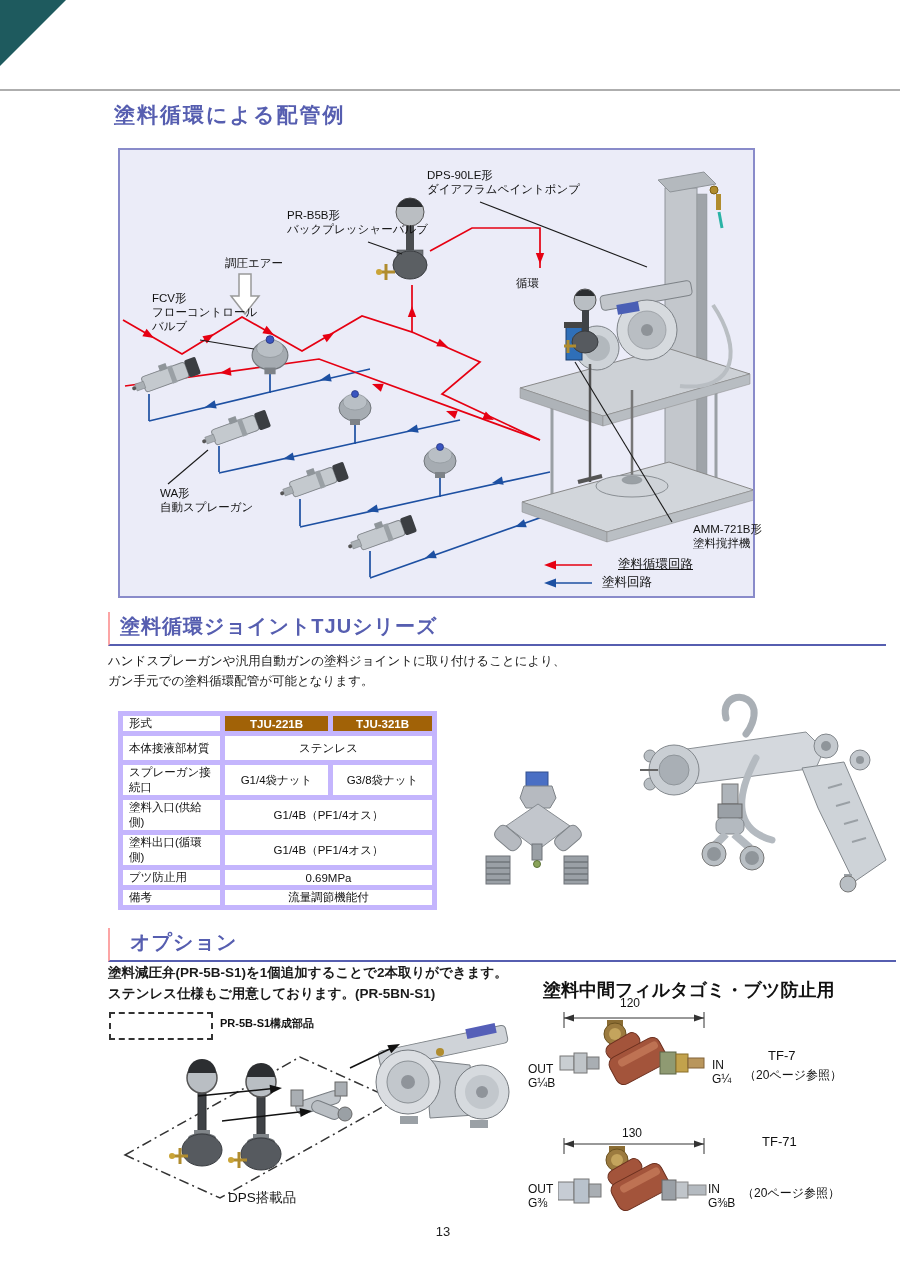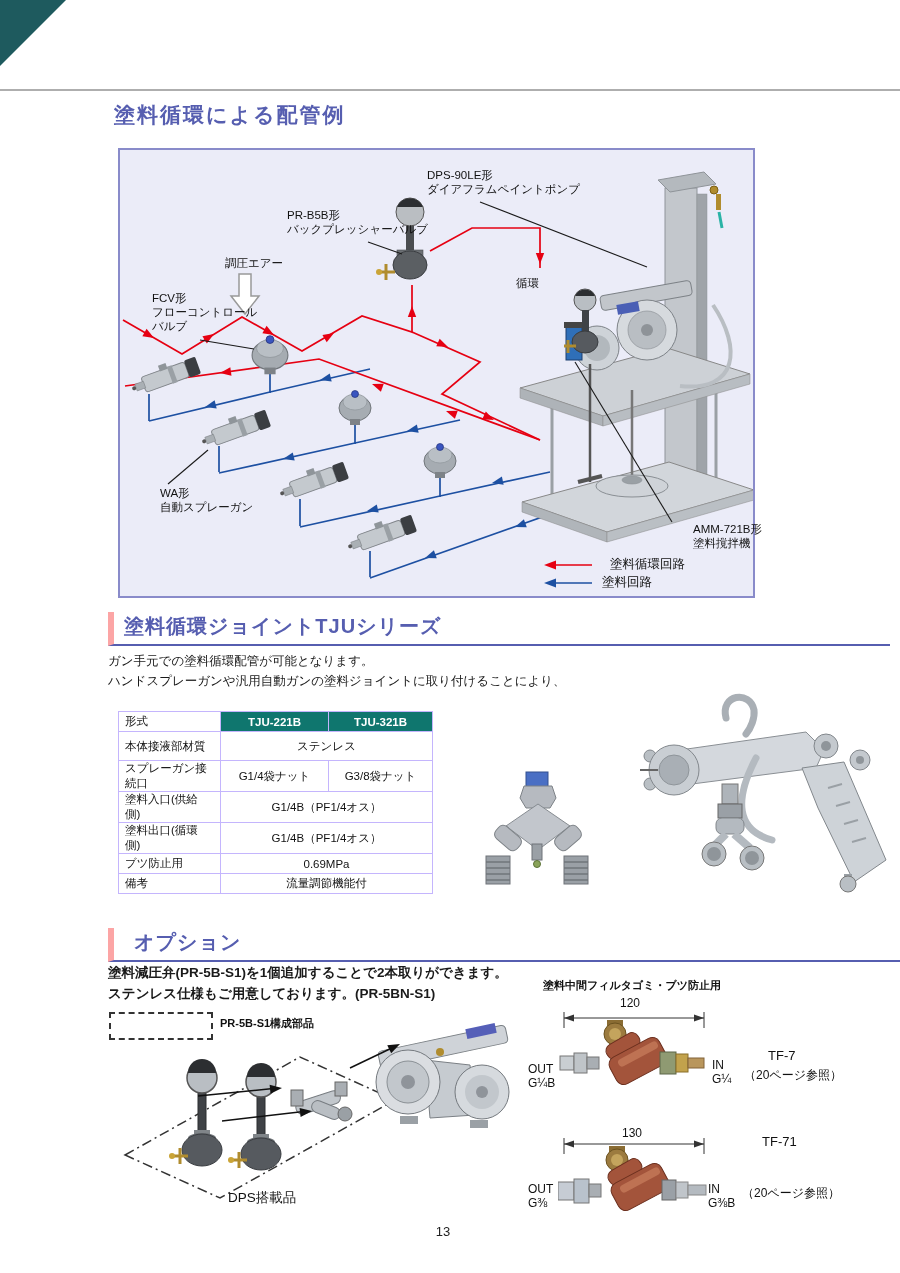--- a/index.html
+++ b/index.html
@@ -5,27 +5,27 @@
   html,body{margin:0;padding:0;background:#fff;}
   #page{position:relative;width:900px;height:1273px;background:#fff;overflow:hidden;
         font-family:"Liberation Sans","DejaVu Sans",sans-serif;color:#111;}
   .abs{position:absolute;}
   .corner{width:0;height:0;border-top:66px solid #1e5a5e;border-right:66px solid transparent;}
   .toprule{left:0;top:89px;width:900px;height:2px;background:#aeaeae;}
   .pagetitle{left:114px;top:101px;font-size:21px;font-weight:bold;color:#565eb0;letter-spacing:2px;}
   .diagram{left:118px;top:148px;width:637px;height:450px;background:#ebecf8;border:2px solid #898bca;box-sizing:border-box;}
   .dlbl{font-size:11.5px;line-height:14px;color:#111;white-space:nowrap;}
   .sechdr{font-size:20px;font-weight:bold;color:#565eb0;letter-spacing:1px;
-          border-left:6px solid #fca5a5;padding:1px 0 4px 10px;border-bottom:2.5px solid #565eb0;}
+          border-left:2px solid #fca5a5;padding:1px 0 4px 10px;border-bottom:2.5px solid #565eb0;}
   .para{font-size:12.5px;line-height:20px;color:#1a1a1a;white-space:nowrap;}
   .para3{font-size:13.5px;font-weight:bold;line-height:21px;color:#1a1a1a;white-space:nowrap;}
   table.spec{border-collapse:collapse;table-layout:fixed;font-size:11.5px;}
-  table.spec td{border:1px solid #c4b5fd;text-align:center;padding:0 8px;overflow:hidden;}
+  table.spec td{border:5px solid #c4b5fd;text-align:center;padding:0 8px;overflow:hidden;}
   table.spec td.lab{text-align:left;padding-left:6px;background:#fff;}
-  table.spec td.hd{background:#0f766e;color:#fff;font-weight:bold;}
+  table.spec td.hd{background:#a16207;color:#fff;font-weight:bold;}
   .small-lines{font-size:11px;line-height:12.5px;}
   .legend-row{display:flex;align-items:center;font-size:12.5px;color:#111;}
   .dashbox{border:2px dashed #333;background:transparent;}
   .flbl{font-size:12px;line-height:14px;color:#111;white-space:nowrap;}
   .fmodel{font-size:13px;color:#111;white-space:nowrap;}
   .pagenum{font-size:13px;color:#222;text-align:center;width:36px;}
 </style>
 </head>
 <body>
 
@@ -194,35 +194,35 @@
     <div class="abs dlbl" style="left:548px;top:372px;margin-left:25px;">
       <div>AMM-721B形</div>
       <div>塗料撹拌機</div>
     </div>
     
     <div class="abs legend-row" style="left:422px;top:406px;">
       <svg width="52" height="12">
         <line x1="12" y1="6" x2="50" y2="6" stroke="#e60012" stroke-width="1.7"></line>
         <polygon points="2,6 14,1.5 14,10.5" fill="#e60012"></polygon>
       </svg>
-      <span style="margin-left:16px;">塗料循環回路</span>
+      <span style="margin-left:24px;text-decoration:underline;">塗料循環回路</span>
     </div>
     <div class="abs legend-row" style="left:422px;top:424px;">
       <svg width="52" height="12">
         <line x1="12" y1="6" x2="50" y2="6" stroke="#1d50a2" stroke-width="1.7"></line>
         <polygon points="2,6 14,1.5 14,10.5" fill="#1d50a2"></polygon>
       </svg>
       <span style="margin-left:8px;">塗料回路</span>
     </div>
   </div>
 
   <div class="abs sechdr" style="left:108px;top:612px;width:766px;">塗料循環ジョイントTJUシリーズ</div>
   <div class="abs para" style="left:108px;top:651px;">
+    <div>ハンドスプレーガンや汎用自動ガンの塗料ジョイントに取り付けることにより、</div>
     <div>ガン手元での塗料循環配管が可能となります。</div>
-    <div>ハンドスプレーガンや汎用自動ガンの塗料ジョイントに取り付けることにより、</div>
   </div>
 
   <table class="spec abs" style="left:118px;top:711px;width:314px;">
     <colgroup>
         <col style="width:102px">
         <col style="width:108px">
         <col style="width:104px">
       </colgroup>
     <tbody>
         <tr style="height:20px">
@@ -371,21 +371,21 @@
       <line x1="98" y1="88" x2="178" y2="80"></line>
       <line x1="122" y1="113" x2="208" y2="103"></line>
       <line x1="250" y1="60" x2="296" y2="38"></line>
     </g>
     <use href="#tri-k" transform="translate(182,80) rotate(-6)"></use>
     <use href="#tri-k" transform="translate(212,103) rotate(-7)"></use>
     <use href="#tri-k" transform="translate(300,36) rotate(-26)"></use>
   </svg>
   <div class="abs" style="left:228px;top:1189px;font-size:13.5px;">DPS搭載品</div>
 
-  <div class="abs" style="left:543px;top:978px;font-size:11px;font-weight:600;">塗料中間フィルタゴミ・ブツ防止用</div>
+  <div class="abs" style="left:543px;top:978px;font-size:18px;font-weight:600;">塗料中間フィルタゴミ・ブツ防止用</div>
 
   <svg class="abs" style="left:558px;top:996px;" width="152" height="112">
     <line x1="6" y1="22" x2="146" y2="22" stroke="#333" stroke-width="1"></line>
     <polygon points="6,22 16,18.5 16,25.5" fill="#333"></polygon>
     <polygon points="146,22 136,18.5 136,25.5" fill="#333"></polygon>
     <line x1="6" y1="16" x2="6" y2="32" stroke="#333" stroke-width="1"></line>
     <line x1="146" y1="16" x2="146" y2="32" stroke="#333" stroke-width="1"></line>
     <rect x="49" y="24" width="16" height="6" fill="#8a6c33"></rect>
     <circle cx="57" cy="38" r="11" fill="#9c7b3f" stroke="#6b5220"></circle>
     <circle cx="57" cy="38" r="6" fill="#c4a45d"></circle>

